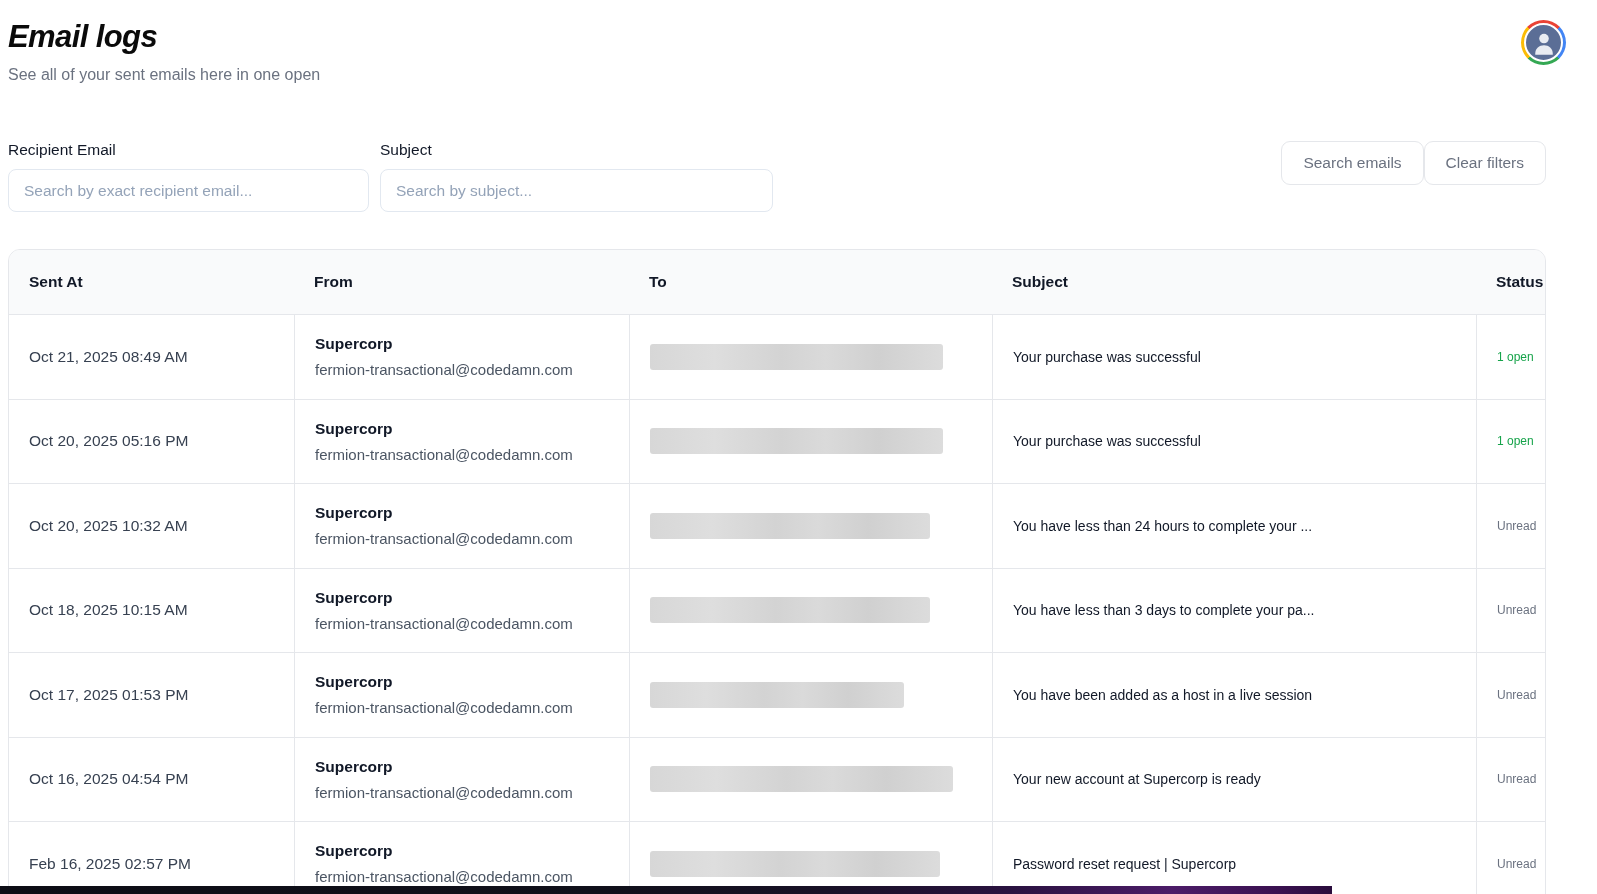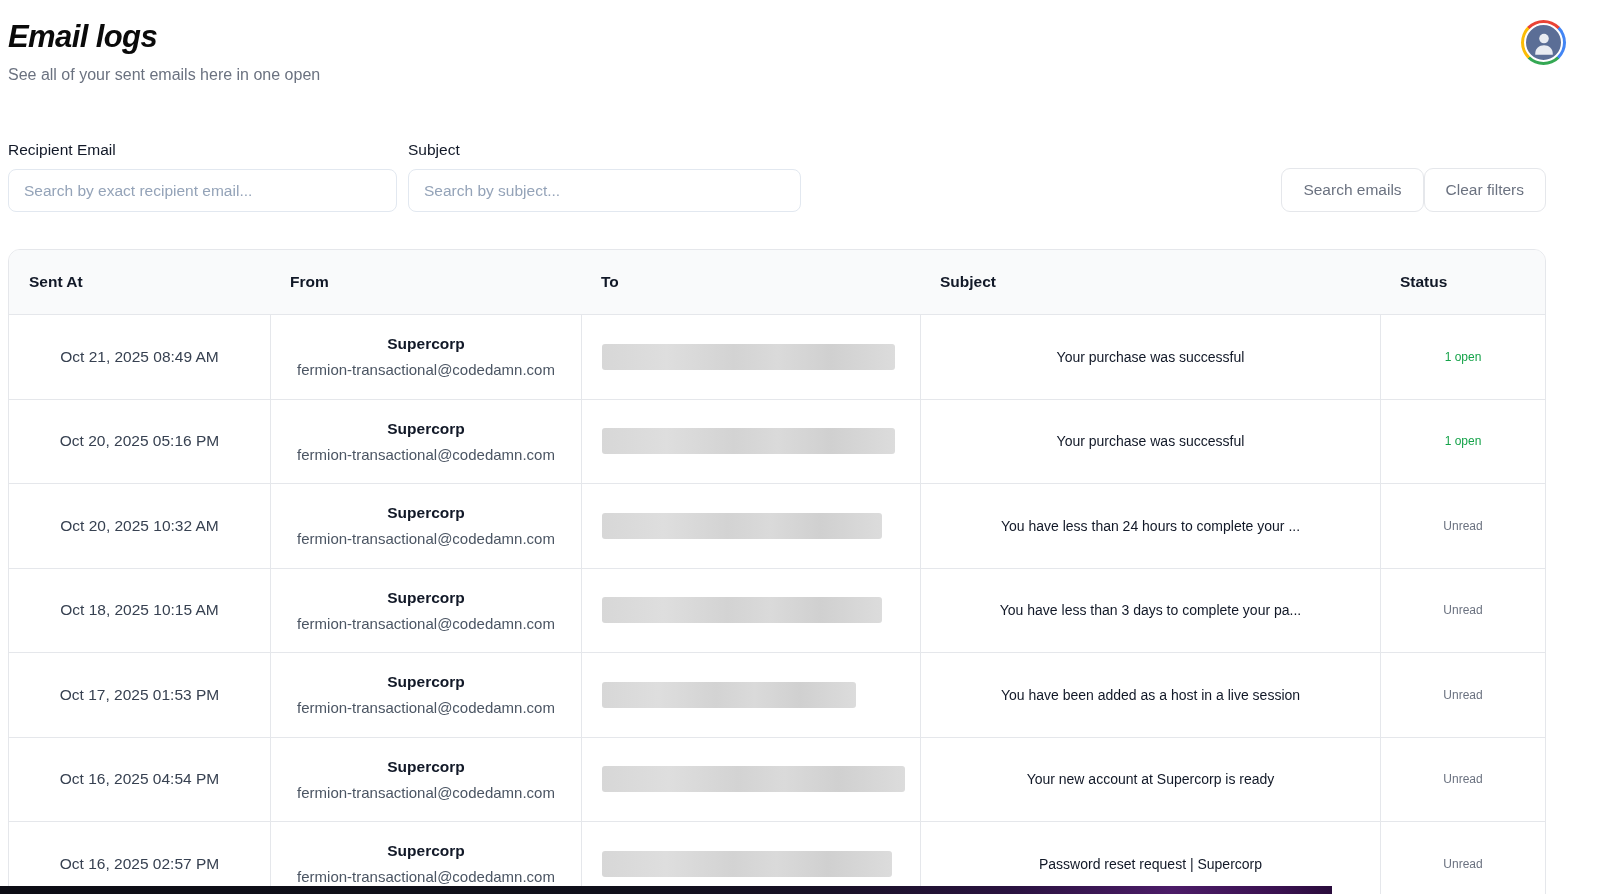--- a/index.html
+++ b/index.html
@@ -44,21 +44,20 @@
     background: #5b6e96;
     border: 2px solid #ffffff;
     display: flex; align-items: center; justify-content: center;
     overflow: hidden;
   }
 
   
   .filters {
     margin-top: 57px;
     display: flex;
-    align-items: flex-end;
   }
   .field { display: flex; flex-direction: column; }
   .field + .field { margin-left: 11px; }
   .field-label {
     font-size: 15.5px;
     font-weight: 500;
     color: #111827;
     margin-bottom: 10px;
   }
   .text-input {
@@ -66,21 +65,21 @@
     border: 1px solid #e2e8f0;
     border-radius: 8px;
     padding: 0 15px;
     font-size: 15.5px;
     font-family: "Liberation Sans", sans-serif;
     color: #111827;
     background: #fff;
     outline: none;
   }
   .text-input::placeholder { color: #94a3b8; }
-  .input-recipient { width: 389px; }
+  .input-recipient { width: 361px; }
   .input-subject { width: 393px; }
 
   .filter-buttons { margin-left: auto; display: flex; }
   .btn {
     height: 44px;
     padding: 0 21px;
     background: #ffffff;
     border: 1px solid #e5e7eb;
     border-radius: 9px;
     font-size: 15.5px;
@@ -94,37 +93,37 @@
   .table {
     margin-top: 37px;
     border: 1px solid #e5e7eb;
     border-radius: 12px 12px 0 0;
     overflow: hidden;
     width: 1538px;
   }
   .thead, .trow {
     display: grid;
     grid-template-columns: 261px 311px 339px 460px 1fr;
+    gap: 24px;
   }
   .thead {
     background: #f9fafb;
     height: 64px;
     align-items: center;
   }
   .th {
     padding: 0 20px;
     font-size: 15.5px;
     font-weight: 700;
     color: #111827;
   }
   .trow {
     height: 84.5px;
     border-top: 1px solid #e5e7eb;
     background: #ffffff;
-    text-align: center;
   }
   .cell {
     padding: 0 20px;
     display: flex;
     flex-direction: column;
     justify-content: center;
     border-left: 1px solid #e5e7eb;
     overflow: hidden;
   }
   .cell:first-child { border-left: none; }
@@ -291,21 +290,21 @@
           </div>
           <div class="cell">
             <div class="subject">Your new account at Supercorp is ready</div>
           </div>
           <div class="cell">
             <div class="status" style="color: rgb(107, 114, 128);">Unread</div>
           </div>
         </div>
         <div class="trow">
           <div class="cell">
-            <div class="date">Oct 16, 2025 02:57 PM</div>
+            <div class="date">Feb 16, 2025 02:57 PM</div>
           </div>
           <div class="cell">
             <div class="from-name">Supercorp</div>
             <div class="from-email">fermion-transactional@codedamn.com</div>
           </div>
           <div class="cell">
             <div class="redacted-bar" style="width: 290px;"></div>
           </div>
           <div class="cell">
             <div class="subject">Password reset request | Supercorp</div>

